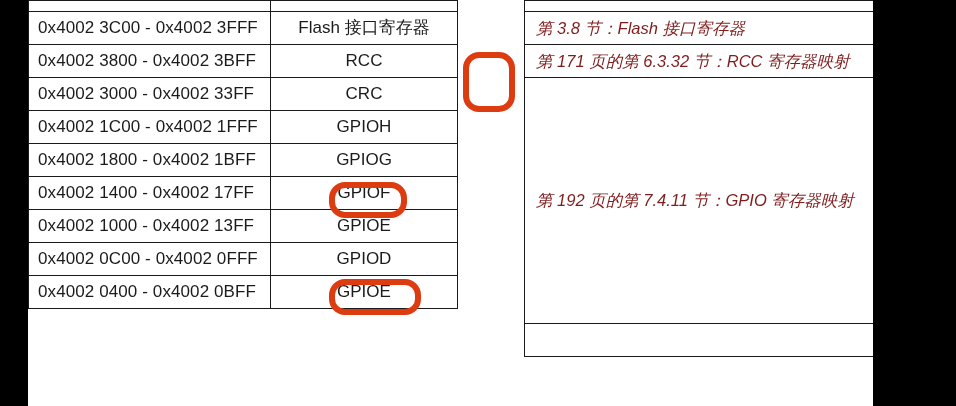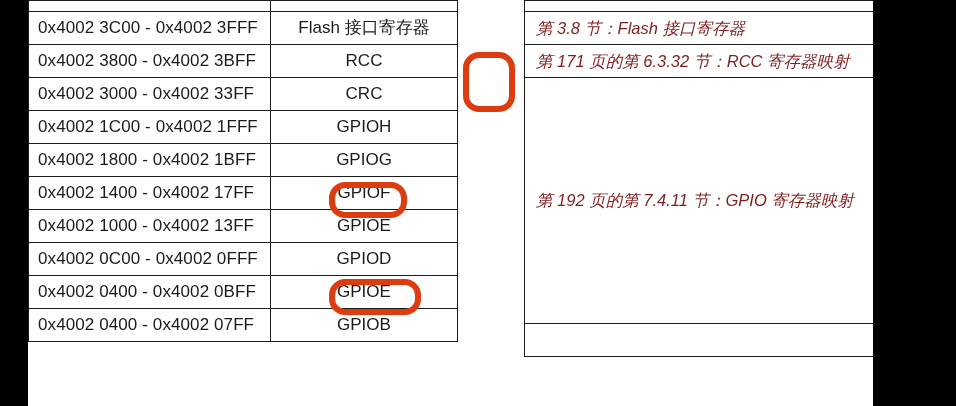--- a/index.html
+++ b/index.html
@@ -152,24 +152,20 @@
           <td class="periph">GPIOE</td>
         </tr>
         <tr>
           <td class="addr">0x4002 0C00 - 0x4002 0FFF</td>
           <td class="periph">GPIOD</td>
         </tr>
         <tr>
           <td class="addr">0x4002 0400 - 0x4002 0BFF</td>
           <td class="periph">GPIOE</td>
         </tr>
-        <tr>
-          <td class="addr">0x4002 0400 - 0x4002 07FF</td>
-          <td class="periph">GPIOB</td>
-        </tr>
 
       </tbody>
     </table>
 
     <table id="bus-table" class="tbl">
       <tbody>
         <tr>
           <td class="bus-cell">
             
           </td>

